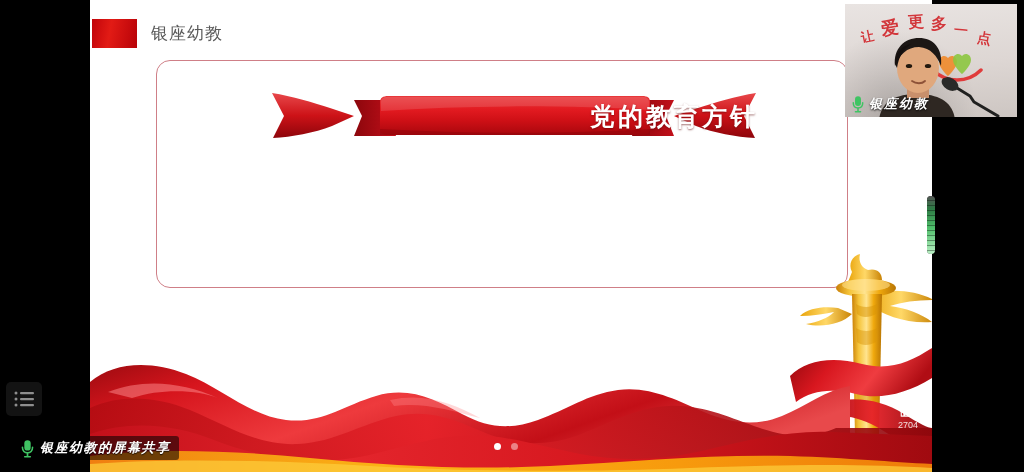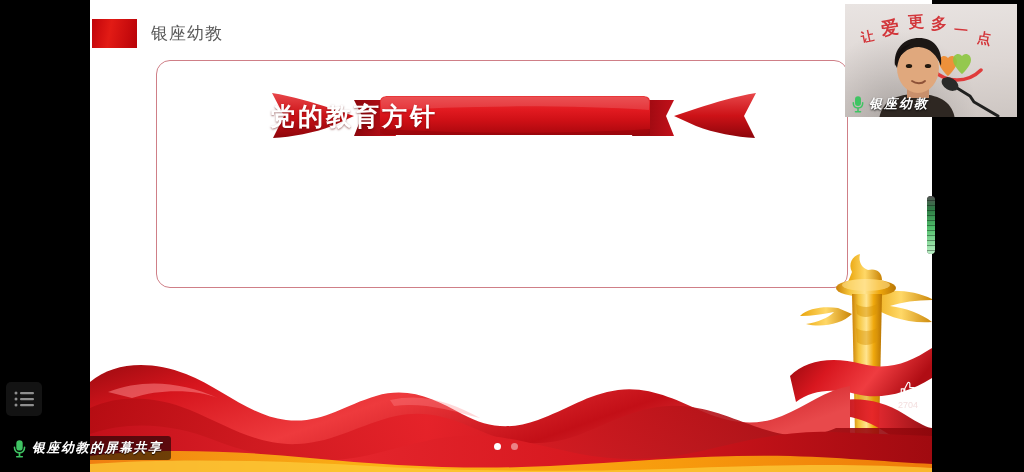--- a/index.html
+++ b/index.html
@@ -73,21 +73,21 @@
     left: 180px;
     top: 86px;
     width: 488px;
     height: 58px;
   }
   #banner svg { display:block; width:100%; height:100%; }
   #banner-title {
     position: absolute;
     left: 0; right: 0;
     top: 18px;
-    text-align: left;
+    text-align: right;
     font-size: 25px;
     font-weight: bold;
     color: #ffffff;
     letter-spacing: 3px;
     font-family: "DejaVu Sans", "Liberation Sans", sans-serif;
     text-shadow: 0 1px 2px rgba(90,0,0,.55);
     line-height: 1;
   }
 
   
@@ -135,21 +135,21 @@
     width: 7px; height: 7px;
     border-radius: 50%;
     background: rgba(255,255,255,.45);
   }
   .dot.active { background: #ffffff; }
 
   
   #like-widget {
     position: absolute;
     left: 795px;
-    top: 380px;
+    top: 400px;
     width: 46px;
     text-align: center;
     color: #ffffff;
   }
   #like-count {
     font-size: 9px;
     line-height: 11px;
     color: #f3dede;
     font-family: "Liberation Sans", sans-serif;
   }
@@ -161,21 +161,21 @@
     top: 382px;
     width: 36px;
     height: 34px;
     background: #131313;
     border-radius: 5px;
   }
 
   
   #share-label {
     position: absolute;
-    left: 8px;
+    left: 16px;
     top: 436px;
     height: 24px;
     display: flex;
     align-items: center;
     padding: 0 8px 0 4px;
     background: rgba(0,0,0,0.55);
     border-radius: 3px;
     justify-content: flex-end;
   }
   #share-label .name {

